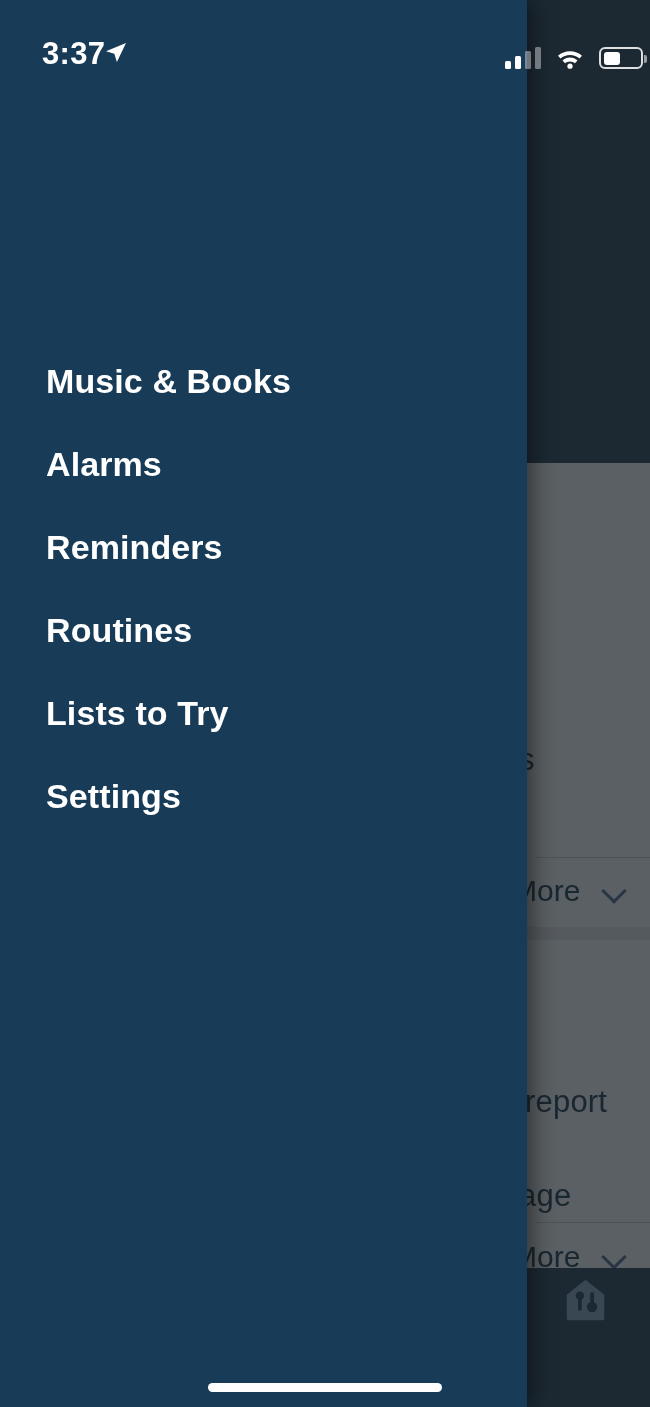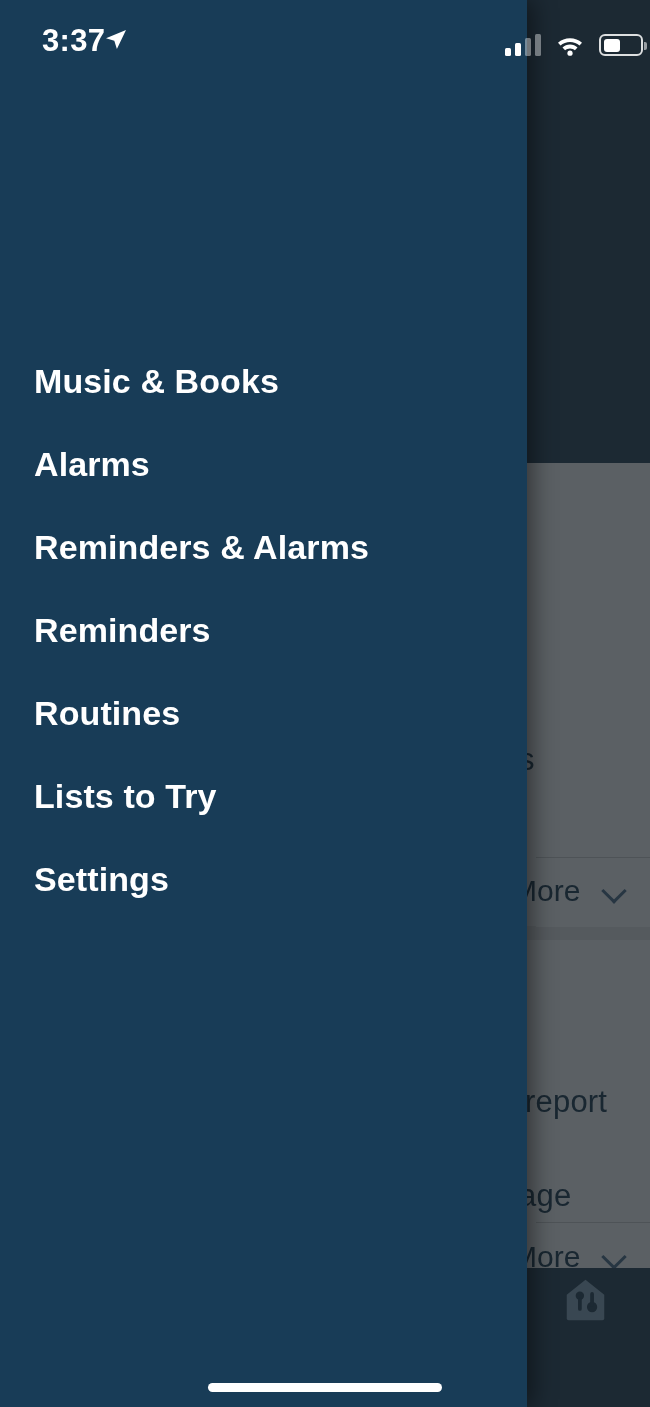--- a/index.html
+++ b/index.html
@@ -136,21 +136,21 @@
     width: 527px;
     height: 1407px;
     background: #183c57;
     box-shadow: 6px 0 22px rgba(0,0,0,0.45);
   }
 
   
   .statusbar {
     position: absolute;
     left: 0;
-    top: 0;
+    top: 13px;
     width: 527px;
     height: 78px;
   }
   .sb-time {
     position: absolute;
     left: 42px;
     top: 23px;
     color: #ffffff;
     font-size: 31px;
     font-weight: 600;
@@ -224,21 +224,21 @@
   .menu {
     position: absolute;
     left: 0;
     top: 340px;
     width: 527px;
   }
   .menu-item {
     display: block;
     height: 83px;
     line-height: 83px;
-    padding-left: 34px;
+    padding-left: 46px;
     color: #ffffff;
     font-size: 34px;
     font-weight: 700;
     letter-spacing: 0.1px;
     white-space: nowrap;
     cursor: pointer;
   }
 
   
   .home-indicator {
@@ -323,21 +323,20 @@
 
         <div class="battery">
           <span></span>
         </div>
       </div>
     </div>
 
     <nav class="menu">
       <div class="menu-item">Music &amp; Books</div>
       <div class="menu-item">Alarms</div>
-      <div class="menu-item">Reminders &amp; Alarms</div>
       <div class="menu-item">Reminders</div>
       <div class="menu-item">Routines</div>
       <div class="menu-item">Lists to Try</div>
       <div class="menu-item">Settings</div>
     </nav>
 
     <div class="home-indicator"></div>
   </div>
 
 </div>

